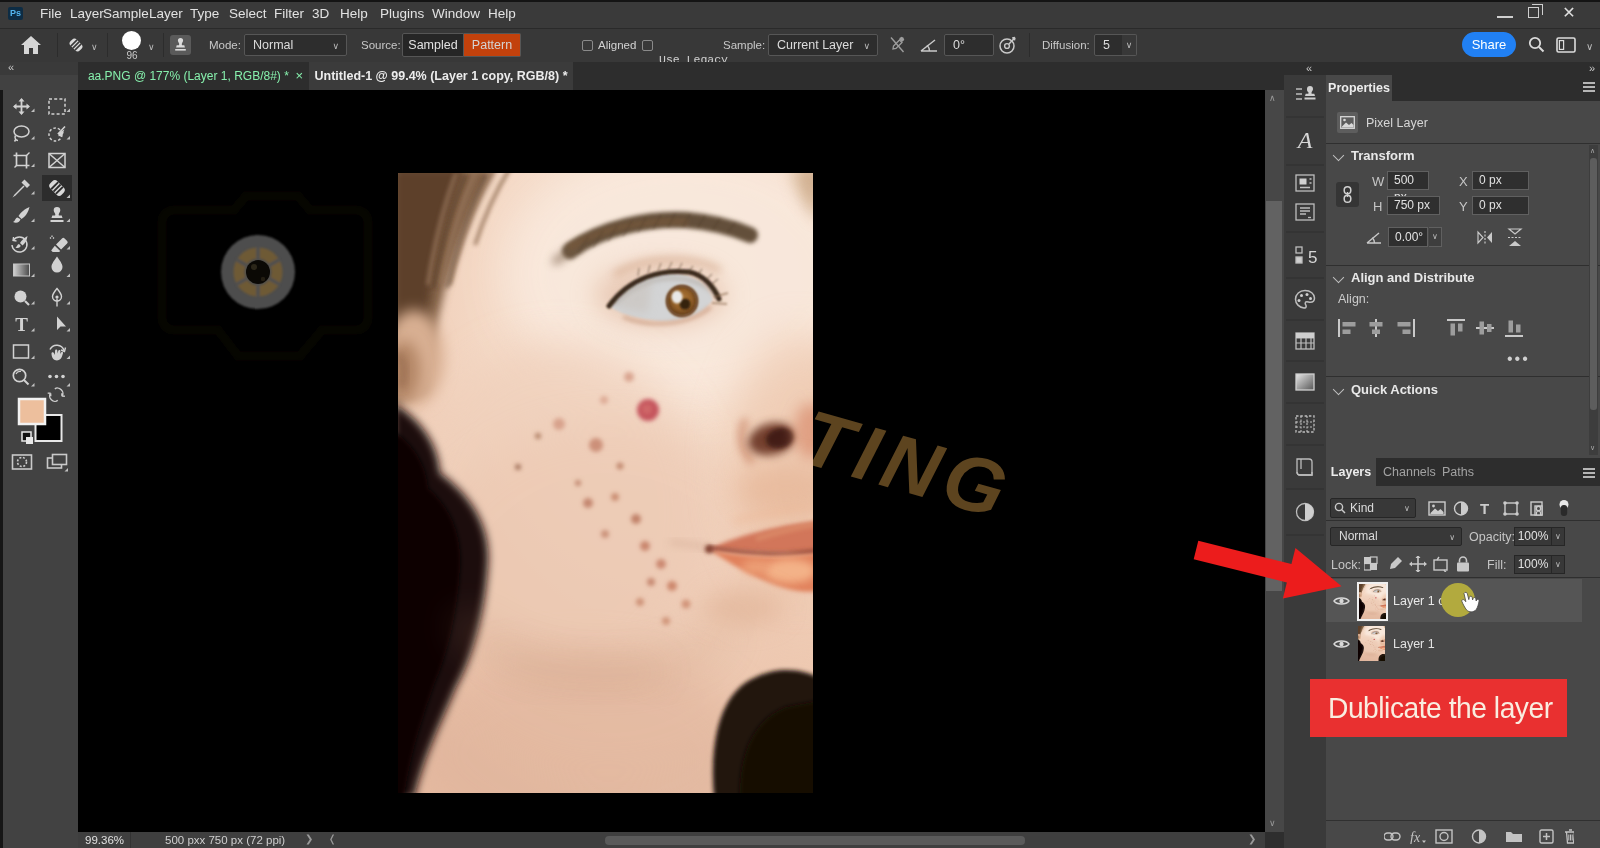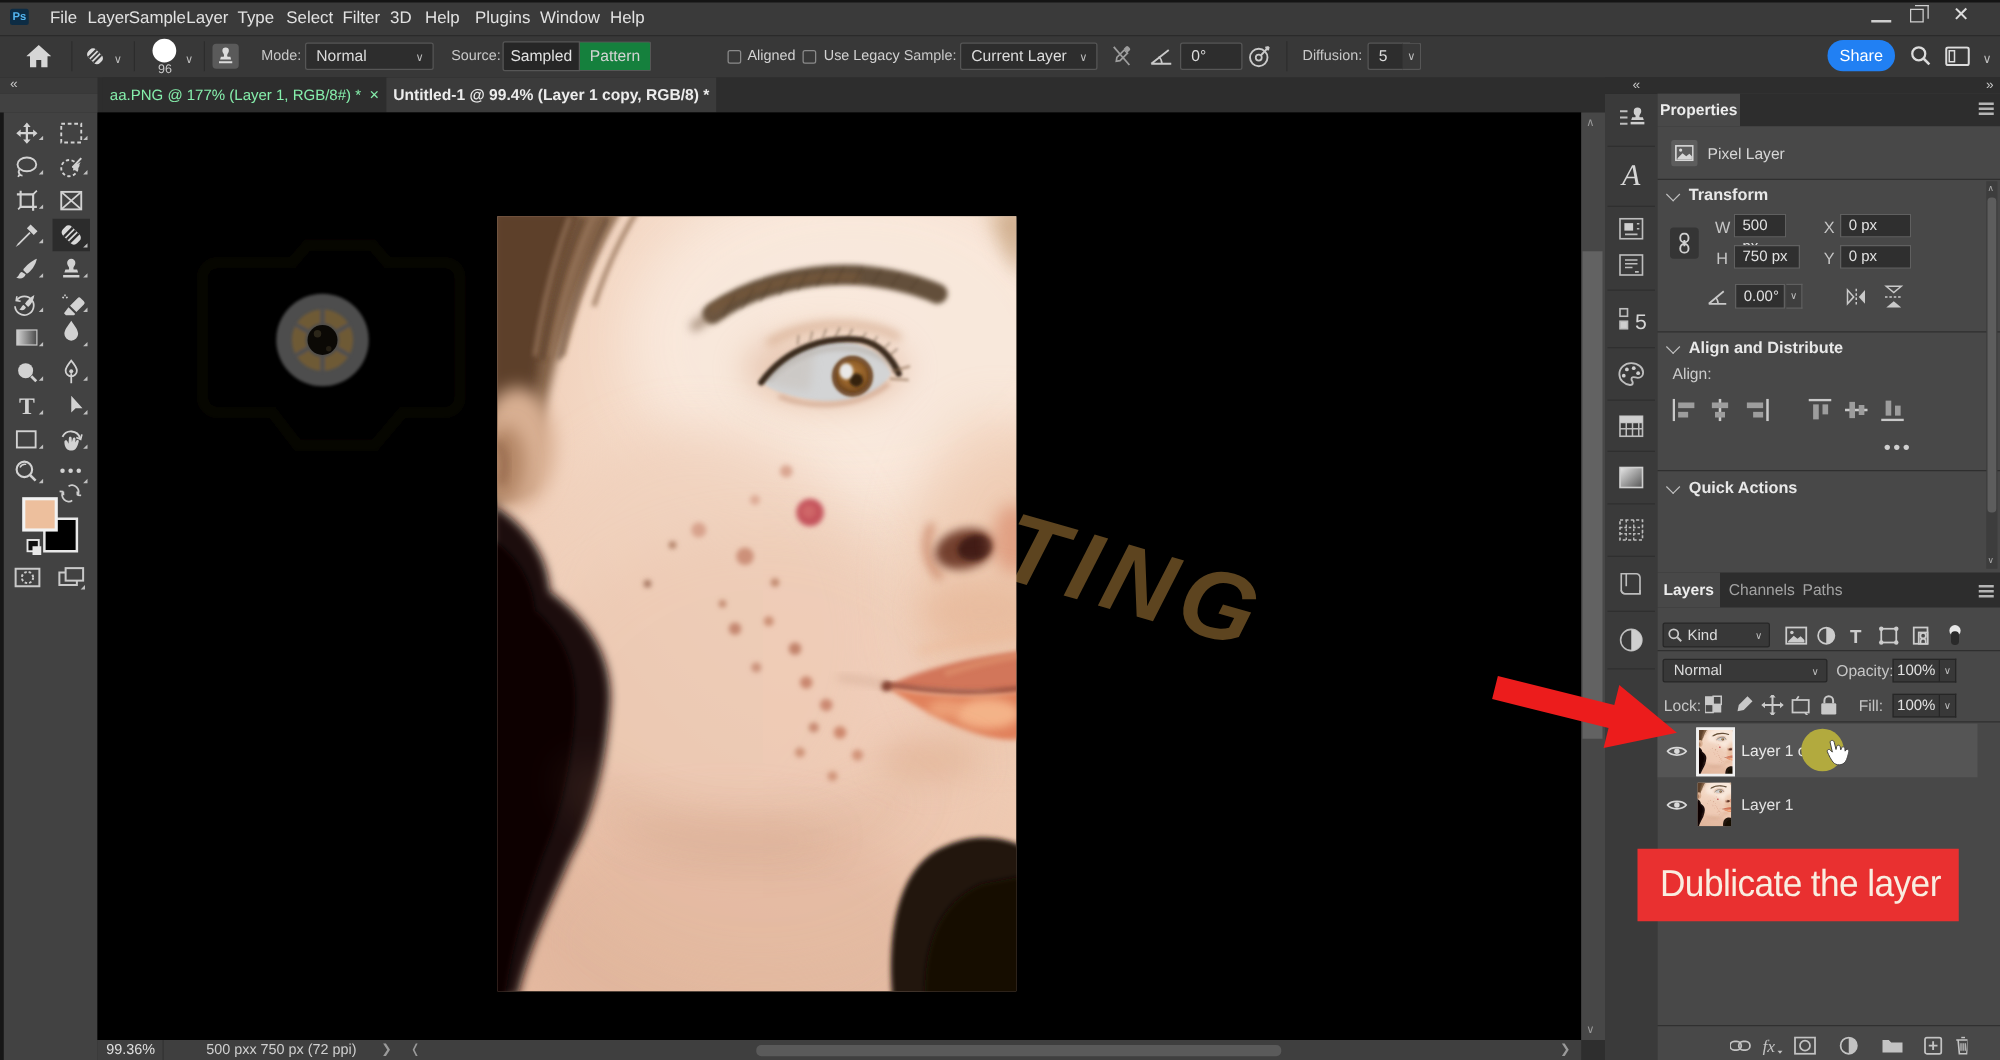--- a/index.html
+++ b/index.html
@@ -62,26 +62,26 @@
   <svg class="abs" style="left:173px;top:37px;" width="15" height="16" viewBox="0 0 15 16">
     <path d="M7.5 1 a2.6 2.6 0 0 1 2.6 2.6 c0 1.2-.8 2-1.2 2.9 -.2.5-.2 1.3.2 1.8 h2.2 l.6 2.2 H3.1 l.6-2.2 h2.2 c.4-.5.4-1.3.2-1.8 C5.7 5.6 4.9 4.8 4.9 3.6 A2.6 2.6 0 0 1 7.5 1 Z" fill="#dcdcdc"></path>
     <rect x="2.2" y="12" width="10.6" height="1.6" fill="#dcdcdc"></rect>
   </svg>
 
   <div class="abs" style="left:209px;top:39px;color:#c8c8c8;font-size:11.5px;">Mode:</div>
   <div class="abs" style="left:244px;top:34px;width:103px;height:22px;background:#2d2d2d;border:1px solid #565656;border-radius:2px;color:#dcdcdc;font-size:12.5px;line-height:20px;padding-left:8px;">Normal<span style="position:absolute;right:7px;top:1px;color:#bdbdbd;font-size:9px;">∨</span></div>
 
   <div class="abs" style="left:361px;top:39px;color:#c8c8c8;font-size:11.5px;">Source:</div>
   <div class="abs" style="left:402px;top:33px;width:62px;height:24px;background:#262626;border:1px solid #565656;border-radius:2px 0 0 2px;color:#e2e2e2;font-size:12.5px;line-height:22px;text-align:center;">Sampled</div>
-  <div class="abs" style="left:464px;top:33px;width:57px;height:24px;background:#15803d;border:1px solid #565656;border-left:none;border-radius:0 2px 2px 0;color:#d4d4d4;font-size:12.5px;line-height:22px;text-align:center;">Pattern</div>
+  <div class="abs" style="left:464px;top:33px;width:57px;height:24px;background:#c2410c;border:1px solid #565656;border-left:none;border-radius:0 2px 2px 0;color:#d4d4d4;font-size:12.5px;line-height:22px;text-align:center;">Pattern</div>
 
   <div class="abs" style="left:582px;top:40px;width:11px;height:11px;border:1px solid #8a8a8a;border-radius:2px;"></div>
   <div class="abs" style="left:598px;top:39px;color:#d2d2d2;font-size:11.5px;">Aligned</div>
   <div class="abs" style="left:642px;top:40px;width:11px;height:11px;border:1px solid #8a8a8a;border-radius:2px;"></div>
-  <div class="abs" style="left:659px;top:39px;color:#d2d2d2;font-size:11.5px;">Use Legacy</div>
+  <div class="abs" style="left:659px;top:53px;color:#d2d2d2;font-size:11.5px;font-family:Liberation Mono, monospace;">Use Legacy</div>
 
   <div class="abs" style="left:723px;top:39px;color:#c8c8c8;font-size:11.5px;">Sample:</div>
   <div class="abs" style="left:768px;top:34px;width:110px;height:22px;background:#2d2d2d;border:1px solid #565656;border-radius:2px;color:#dcdcdc;font-size:12.5px;line-height:20px;padding-left:8px;">Current Layer<span style="position:absolute;right:7px;top:1px;color:#bdbdbd;font-size:9px;">∨</span></div>
 
   <svg class="abs" style="left:888px;top:36px;" width="18" height="18" viewBox="0 0 18 18">
     <path d="M11.5 4 l2.5 2.5 -6 6 -3 .5 .5 -3 Z" fill="none" stroke="#9d9d9d" stroke-width="1.3"></path>
     <path d="M11 3 l1.8 -1.8 a1.3 1.3 0 0 1 1.8 0 l1.2 1.2 a1.3 1.3 0 0 1 0 1.8 L14 6" fill="#9d9d9d"></path>
     <line x1="3" y1="1.5" x2="15.5" y2="16" stroke="#9d9d9d" stroke-width="1.4"></line>
   </svg>
 

